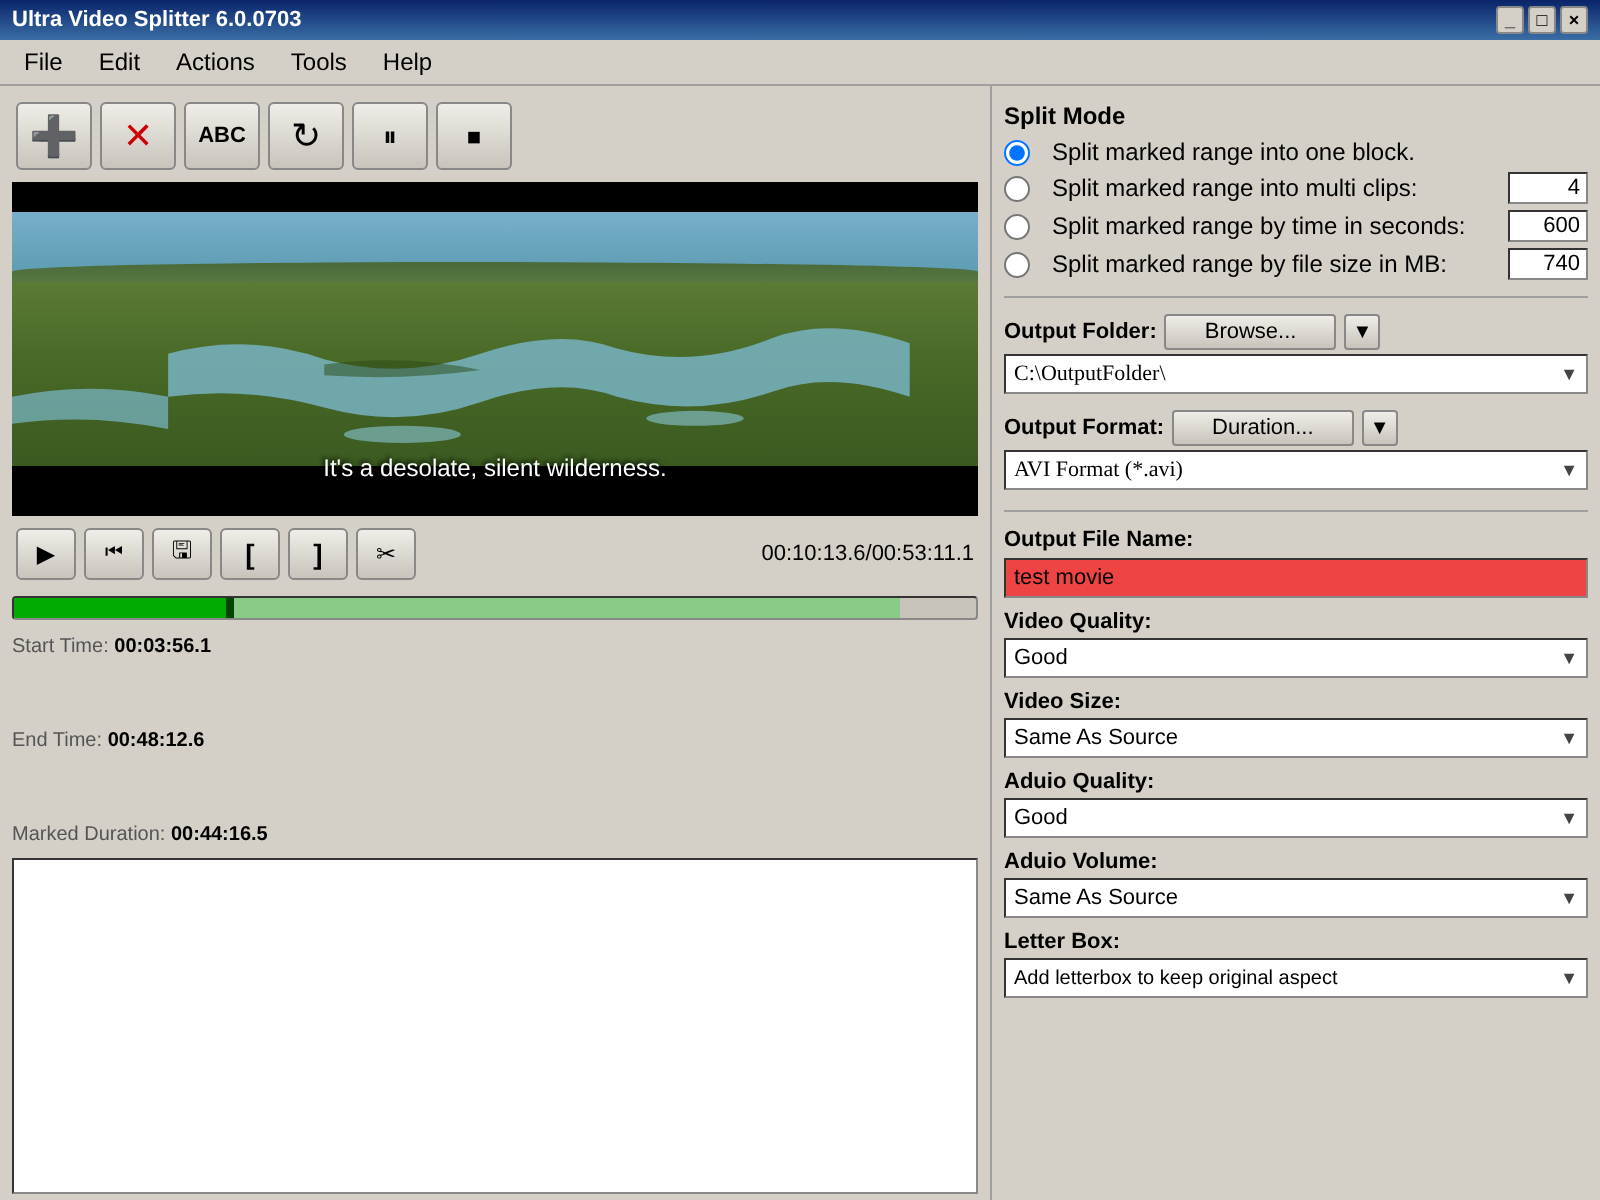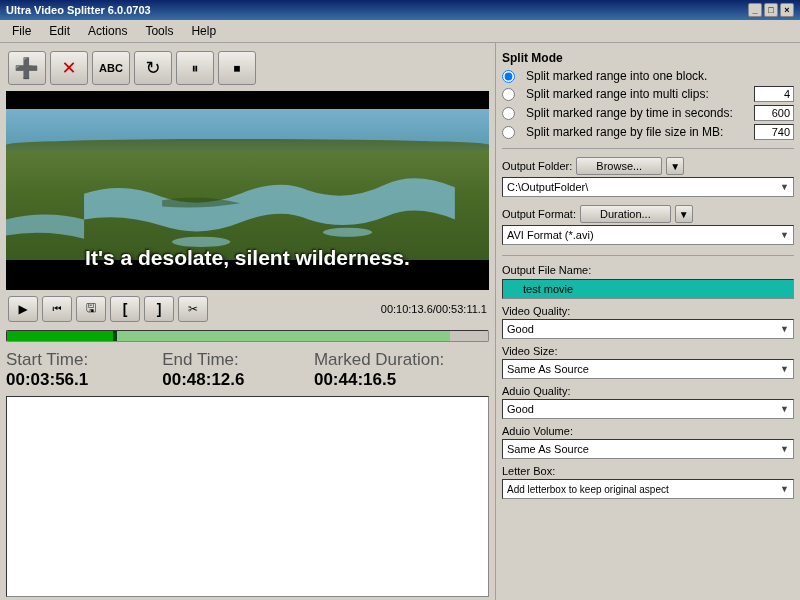--- a/index.html
+++ b/index.html
@@ -98,22 +98,22 @@
     .video-overlay {
       position: absolute;
       top: 0; left: 0; width: 100%; height: 100%;
     }
     .subtitle {
       position: absolute;
       bottom: 10%;
       left: 50%;
       transform: translateX(-50%);
       color: white;
-      font-size: 21px;
-      font-weight: bold;
+      font-size: 12px;
+      font-weight: normal;
       text-shadow: 2px 2px 4px rgba(0,0,0,0.8), -1px -1px 2px rgba(0,0,0,0.8);
       white-space: nowrap;
     }
     .playback-controls {
       display: flex;
       align-items: center;
       gap: 4px;
       padding: 2px;
     }
     .play-btn {
@@ -157,23 +157,24 @@
     }
     .timeline-thumb {
       position: absolute;
       left: 22%; top: -1px;
       width: 4px; height: 14px;
       background: #004400;
       cursor: pointer;
     }
     .time-info {
       display: flex;
-      font-size: 17px;
+      font-size: 10px;
       padding: 2px 0;
-      gap: 20px;
+      gap: 36px;
+      flex-direction: column;
     }
     .time-label { color: #555; }
     .time-value { color: #000; font-weight: bold; }
     .log-area {
       flex: 1;
       background: white;
       border: 1px inset #888;
       min-height: 30px;
     }
     
@@ -213,52 +214,53 @@
       padding: 1px 3px;
       font-size: 11px;
     }
     .divider { height: 1px; background: #a0a0a0; margin: 2px 0; }
     .field-row {
       display: flex;
       align-items: center;
       gap: 4px;
       margin-bottom: 2px;
     }
-    .field-label { font-size: 11px; color: #000; white-space: nowrap; }
+    .field-label { font-size: 11px; color: #000; white-space: nowrap; font-weight: bold; }
     .browse-btn {
       background: linear-gradient(to bottom, #f0ede8, #c8c4bc);
       border: 1px solid #888;
       border-radius: 2px;
       padding: 2px 19px;
       font-size: 11px;
       cursor: pointer;
       white-space: nowrap;
     }
     .dropdown-btn {
       width: 18px; height: 18px;
       background: linear-gradient(to bottom, #f0ede8, #c8c4bc);
       border: 1px solid #888;
       border-radius: 2px;
       display: flex; align-items: center; justify-content: center;
       cursor: pointer;
       font-size: 10px;
     }
     .field-input {
       flex: 1;
-      background: #14b8a6;
+      background: #ef4444;
       border: 1px inset #888;
-      padding: 2px 20px;
+      padding: 2px 4px;
       font-size: 11px;
       height: 20px;
     }
     .combo-row {
       display: flex;
       align-items: center;
       gap: 2px;
       margin-bottom: 2px;
+      font-family: Liberation Serif, serif;
     }
     .combo-box {
       flex: 1;
       background: white;
       border: 1px inset #888;
       padding: 2px 4px;
       font-size: 11px;
       height: 20px;
       display: flex;
       align-items: center;

